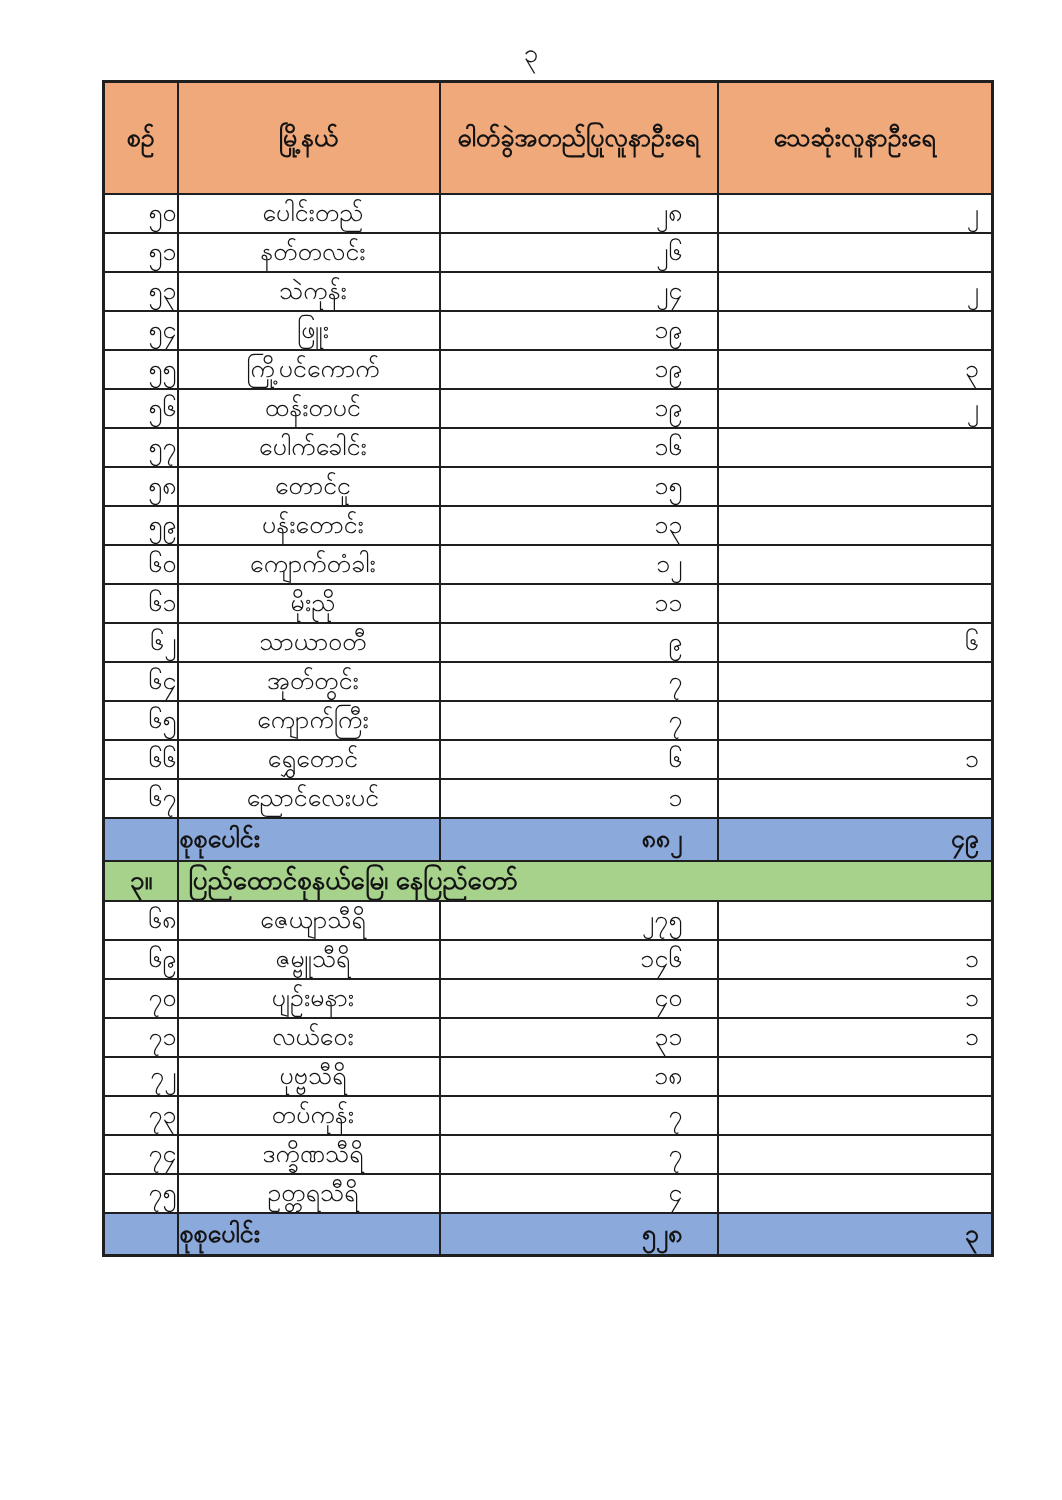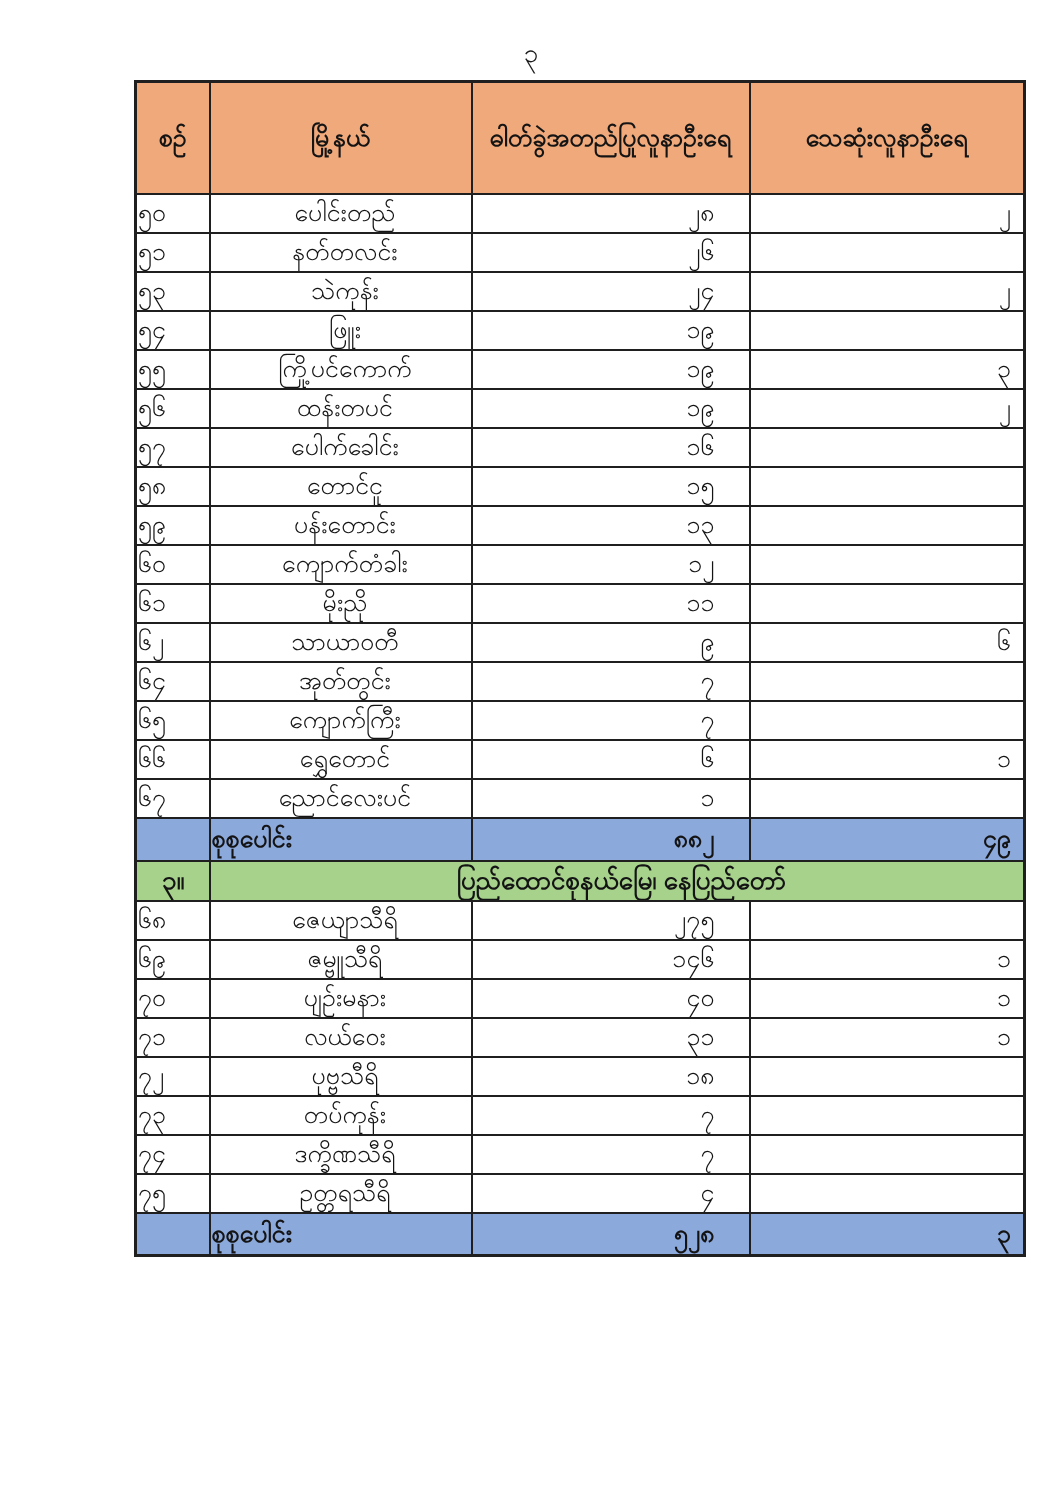--- a/index.html
+++ b/index.html
@@ -25,21 +25,21 @@
     top: 38px;
     left: 0;
     width: 100%;
     text-align: center;
     font-size: 26px;
     line-height: 30px;
     color: #1b1b1b;
   }
   table.data-table {
     position: absolute;
-    left: 134px;
+    left: 102px;
     top: 80px;
     width: 889px;
     border-collapse: collapse;
     table-layout: fixed;
     border: 3px solid var(--border);
   }
   .data-table th, .data-table td {
     border: 2px solid var(--border);
     font-size: 25px;
     line-height: 1.25;
@@ -48,38 +48,38 @@
     white-space: nowrap;
   }
   .data-table th {
     background: var(--header-bg);
     height: 112px;
     font-weight: 600;
     text-align: center;
     padding: 0 4px;
   }
   .data-table td { height: 39px; background: #ffffff; }
-  td.cell-serial   { padding-right: 12px; }
+  td.cell-serial   { text-align: right; padding-right: 0; }
   td.cell-township { text-align: center;  padding-left: 10px; }
   td.cell-confirmed{ text-align: right; padding-right: 34px; }
   td.cell-deaths   { text-align: right; padding-right: 12px; }
   tr.total-row td {
     background: var(--total-bg);
     font-weight: 700;
     height: 43px;
   }
   tr.total-row td.total-label { text-align: left; padding-right: 8px; }
   tr.section-row td {
     background: var(--section-bg);
     font-weight: 700;
     height: 40px;
     font-size: 26px;
   }
   tr.section-row td.cell-serial { text-align: center; padding-right: 0; }
-  tr.section-row td.section-title { text-align: center; padding-left: 10px; }
+  tr.section-row td.section-title { text-align: left; padding-left: 10px; }
 </style>
 </head>
 <body>
 
 <div class="page-number">၃</div>
 
 <table class="data-table">
   <colgroup>
     <col style="width:74px">
     <col style="width:262px">

